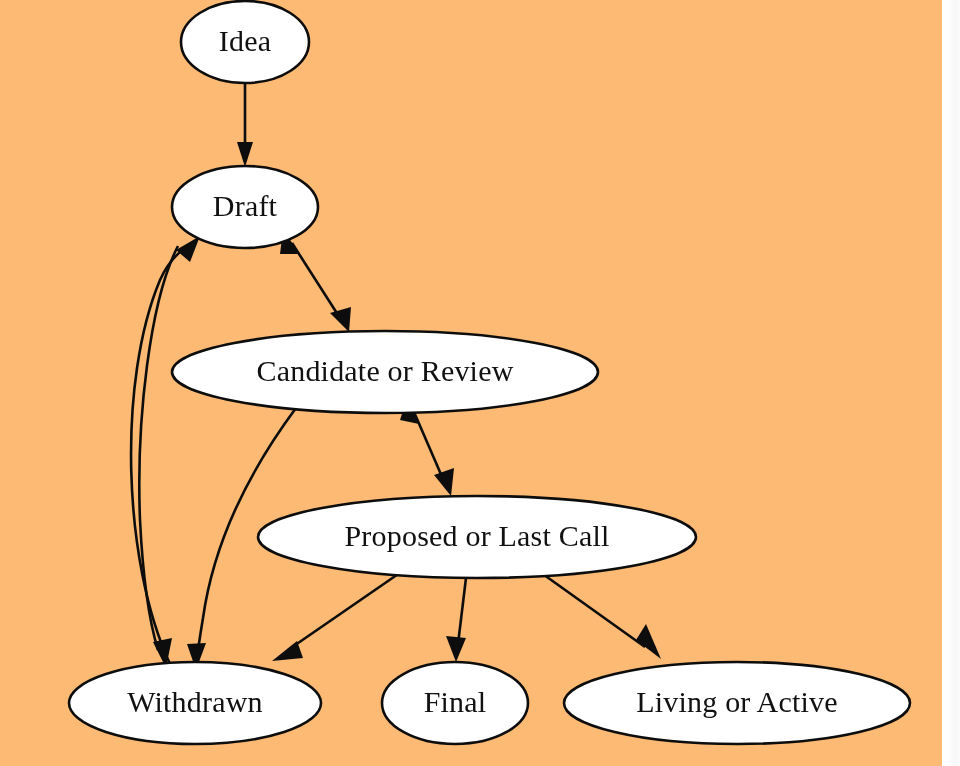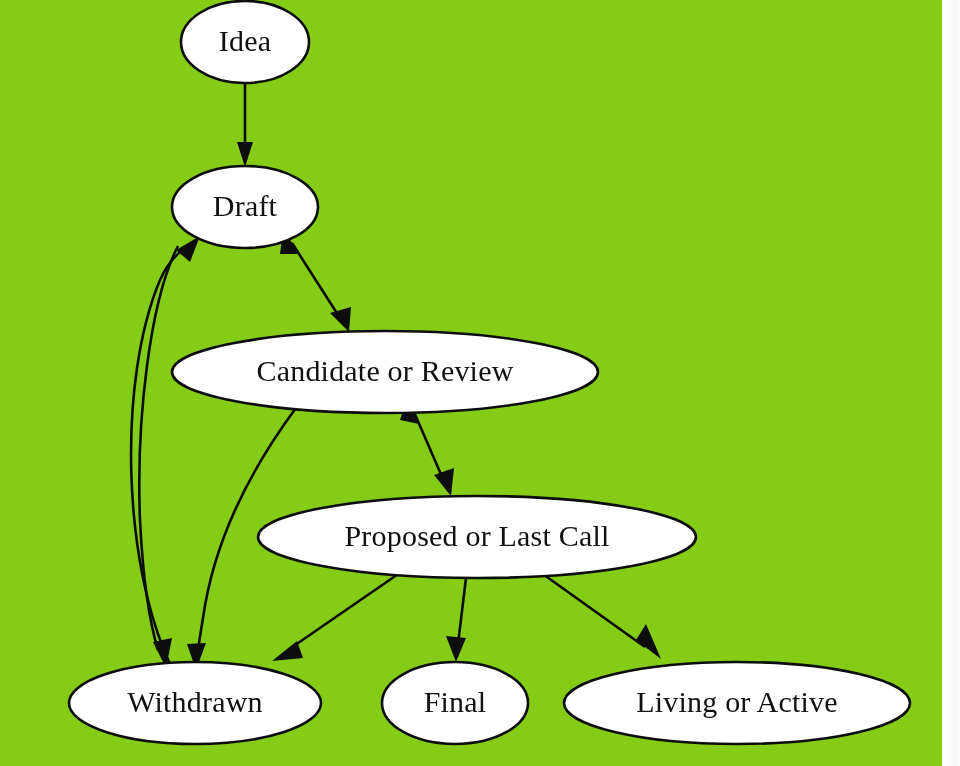--- a/index.html
+++ b/index.html
@@ -11,21 +11,21 @@
   body {
     width: 960px;
     height: 766px;
     overflow: hidden;
     font-family: "Liberation Serif", "DejaVu Serif", serif;
   }
   #diagram-root {
     position: relative;
     width: 960px;
     height: 766px;
-    background: #84cc16;
+    background: #fdba74;
   }
   
   #right-seam {
     position: absolute;
     top: 0;
     right: 0;
     width: 18px;
     height: 766px;
     background: linear-gradient(to right, #ffffff 0%, #fdfdfd 40%, #f7f7f7 70%, #fbfbfb 100%);
     pointer-events: none;

